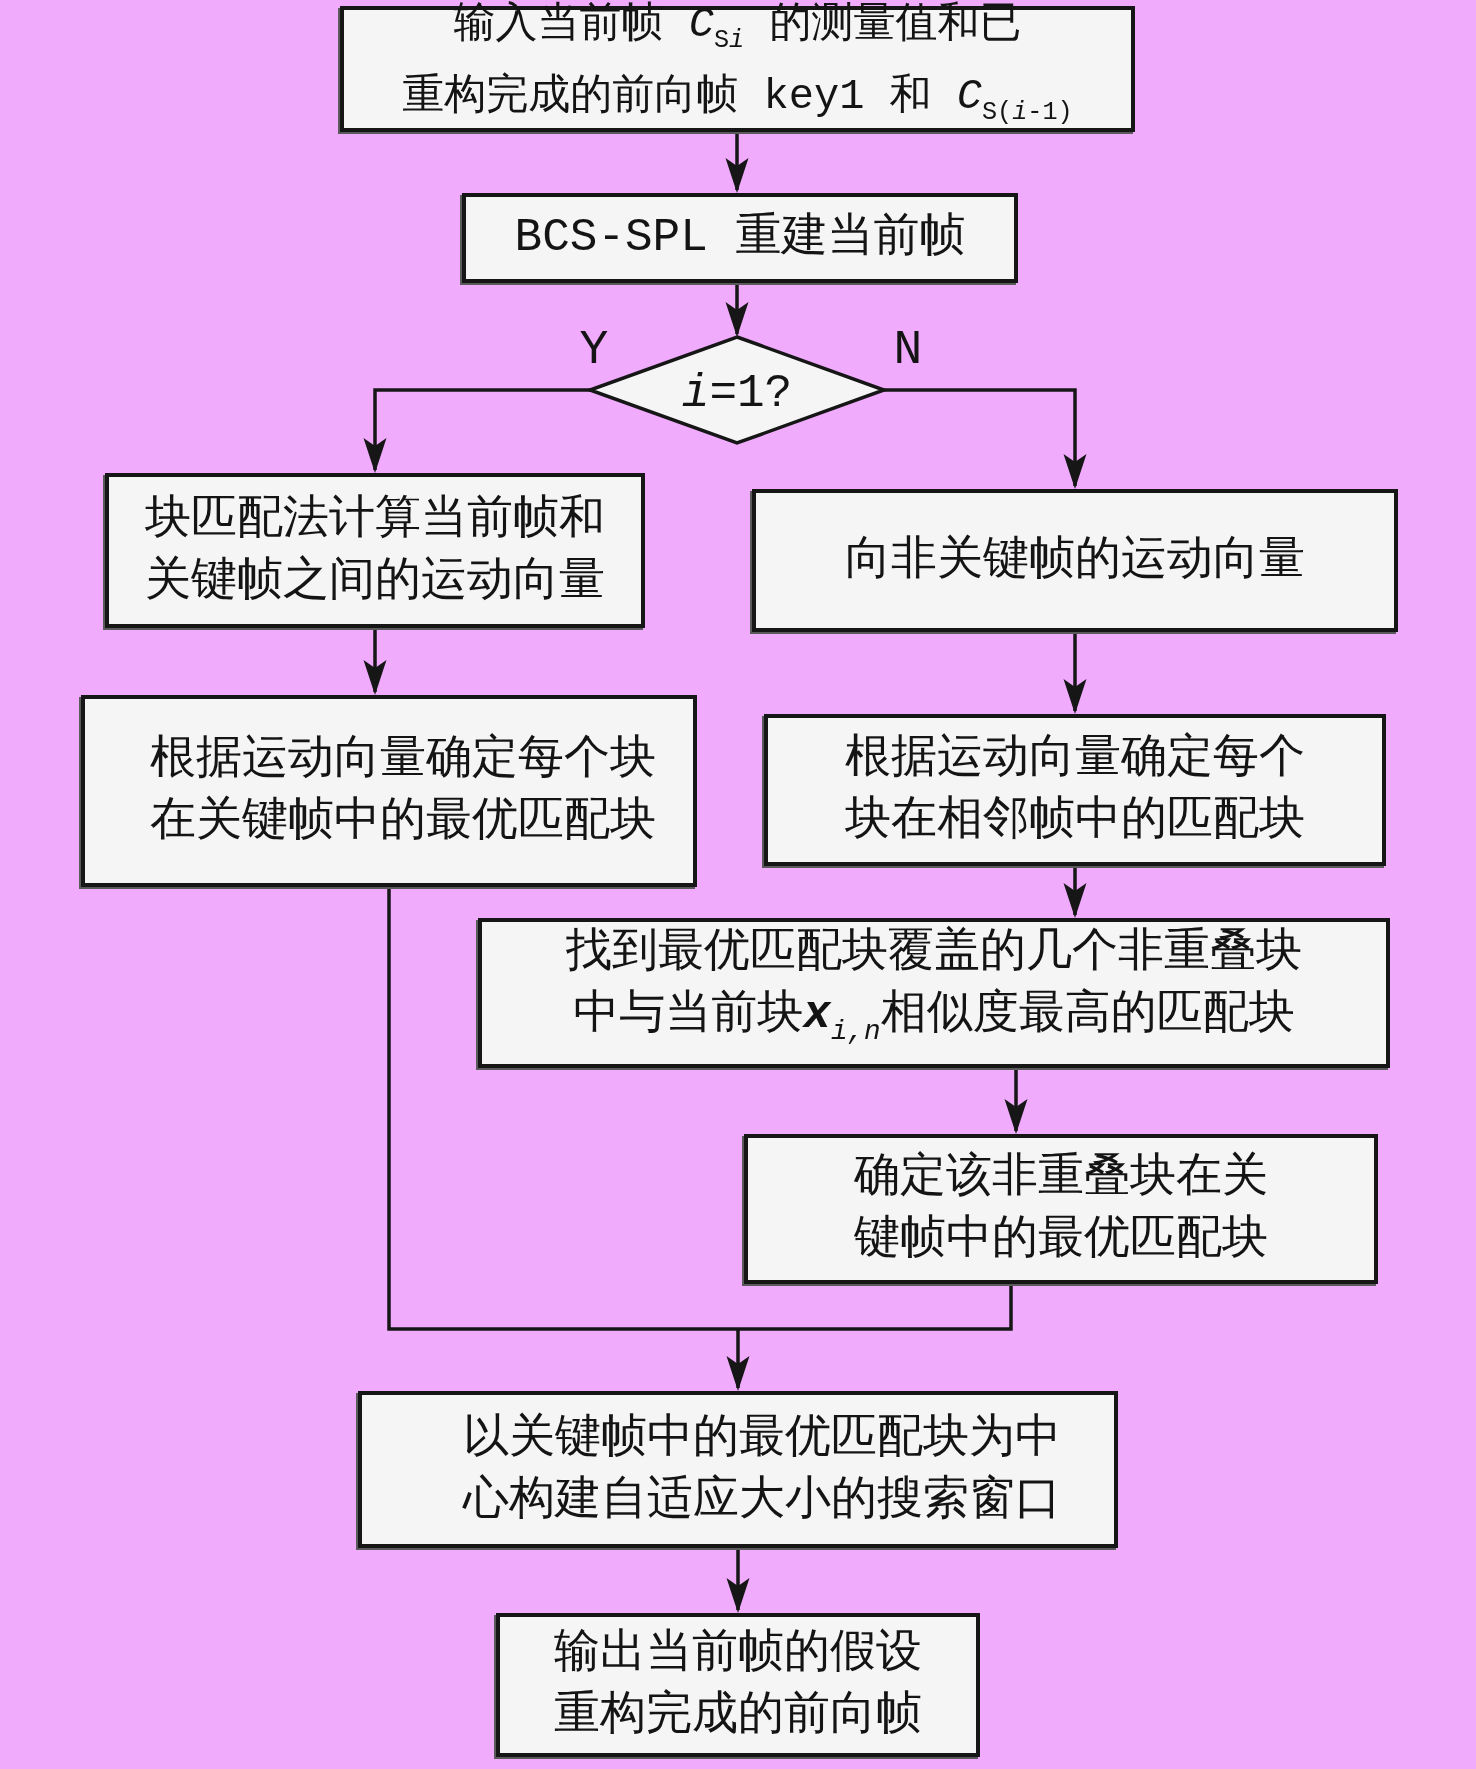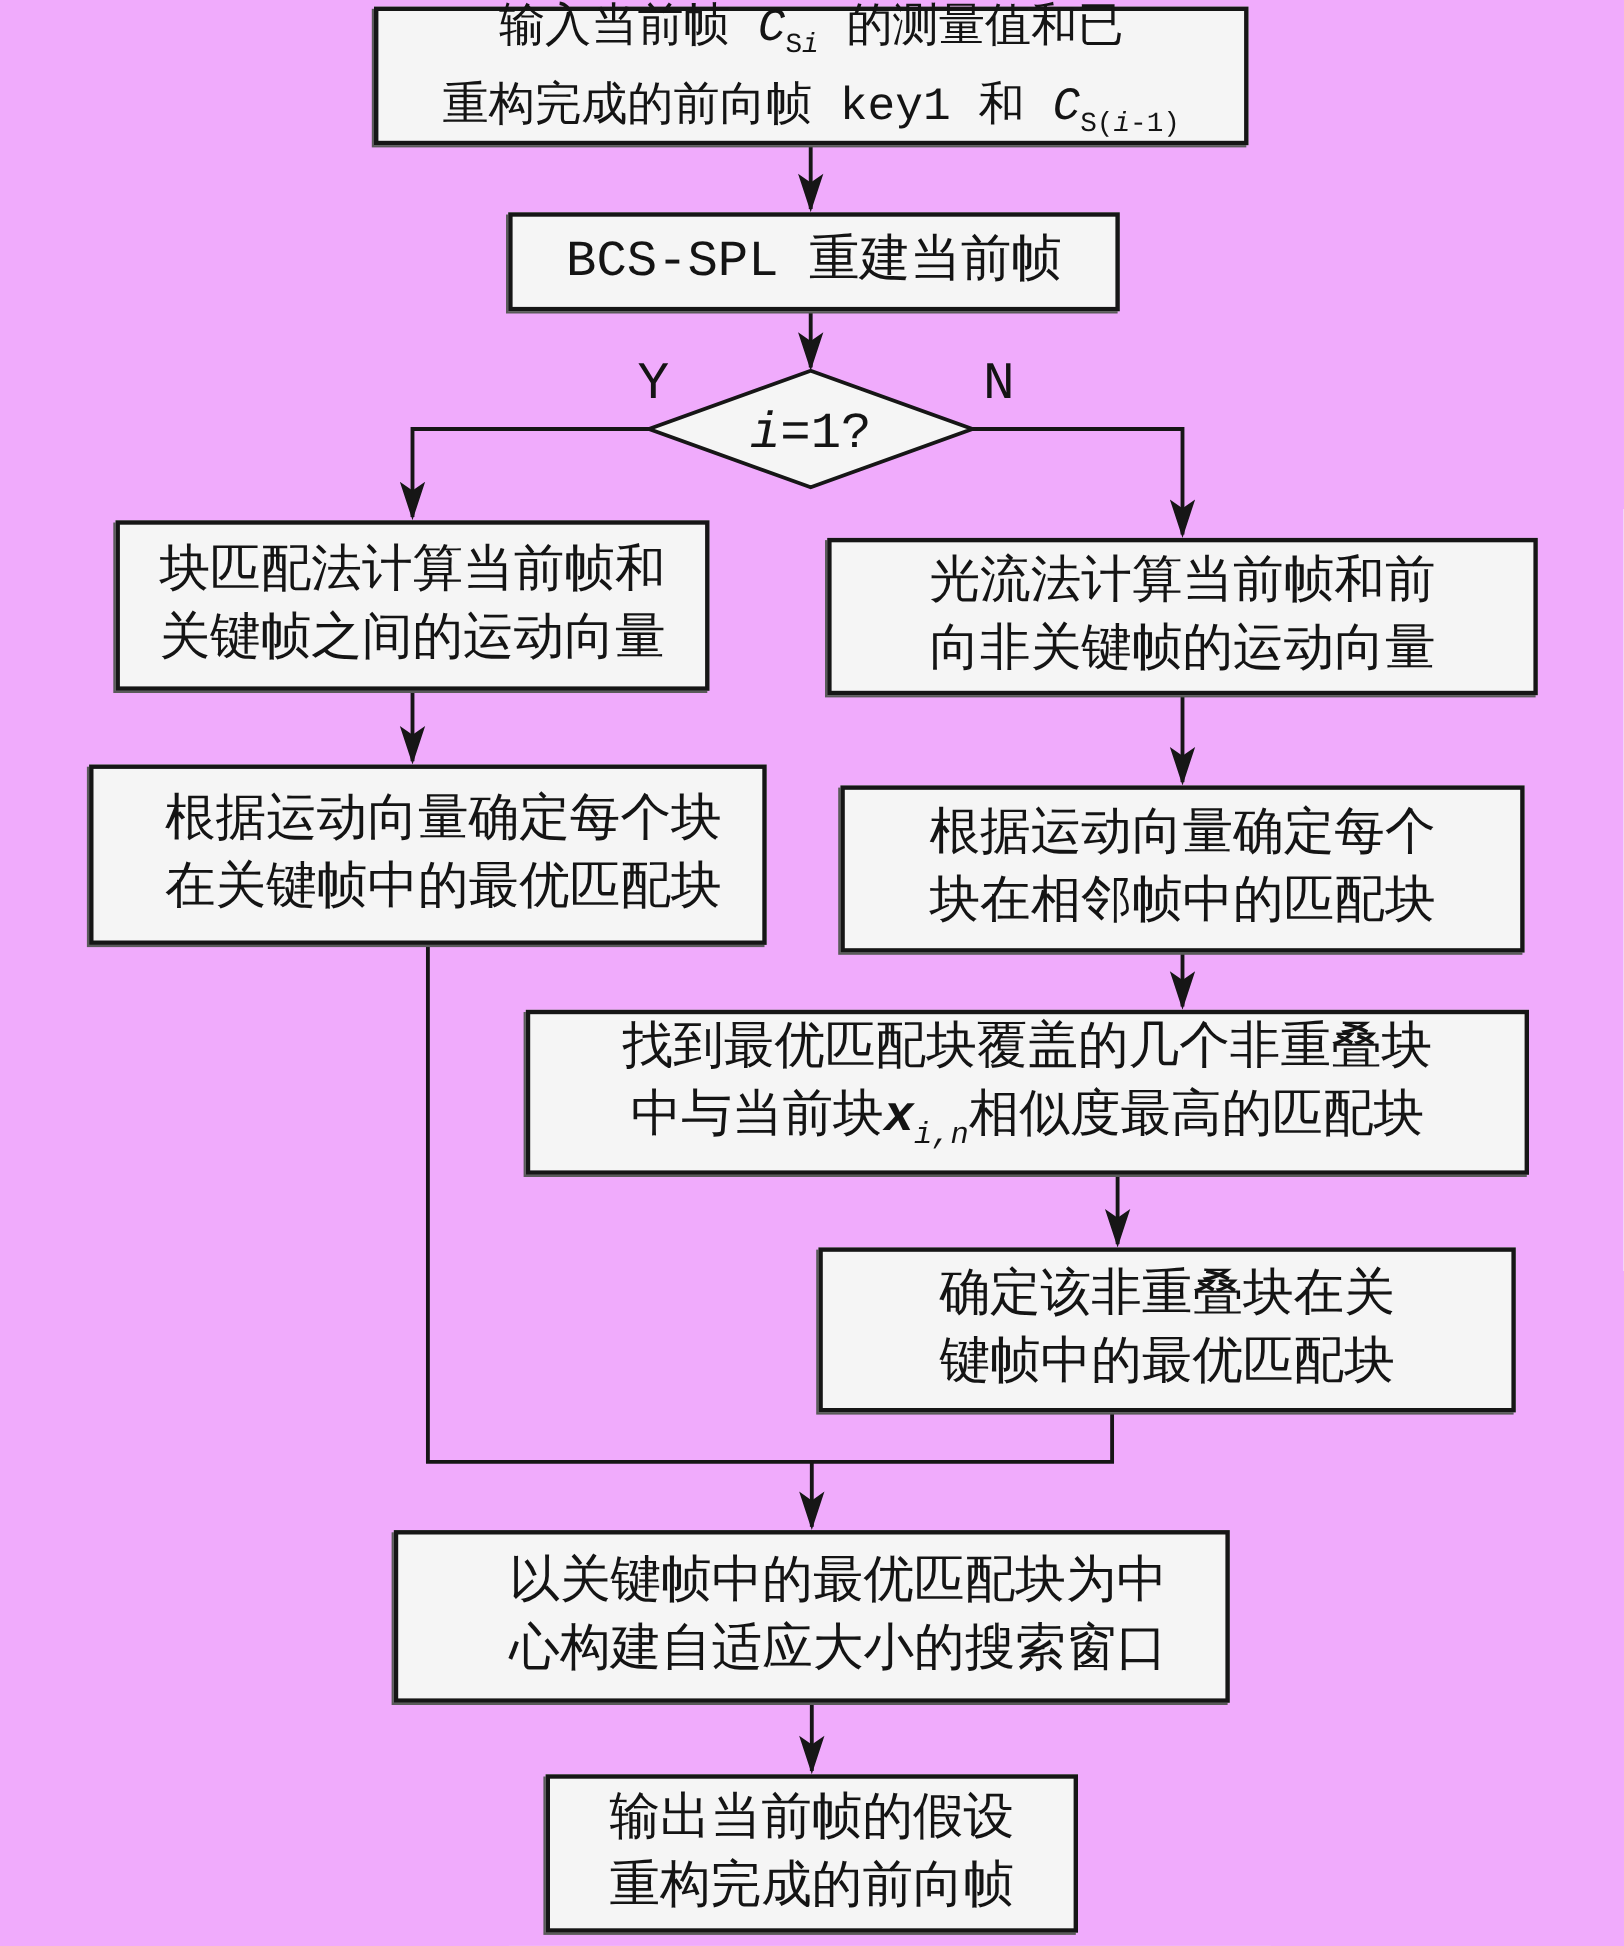--- a/index.html
+++ b/index.html
@@ -19,21 +19,21 @@
   }
   .node .line{white-space:nowrap;}
   .seg-i{font-style:italic;}
   .seg-bi{font-style:italic;font-weight:bold;}
   .seg-sub{font-size:0.6em;vertical-align:-0.45em;}
   .seg-subi{font-size:0.6em;vertical-align:-0.45em;font-style:italic;}
   .floating{position:absolute;transform:translate(-50%,-50%);white-space:nowrap;}
   #n-input{left:340px;top:6px;width:795px;height:126px;font-size:42px;line-height:56px;}
   #n-bcs{left:462px;top:193px;width:556px;height:90px;}
   #n-l1{left:105px;top:473px;width:540px;height:155px;}
-  #n-l2{left:81px;top:695px;width:616px;height:164px;padding-left:28px;}
+  #n-l2{left:81px;top:695px;width:616px;height:192px;padding-left:28px;}
   #n-r1{left:752px;top:489px;width:646px;height:143px;}
   #n-r2{left:764px;top:714px;width:622px;height:152px;}
   #n-wide{left:478px;top:918px;width:912px;height:150px;}
   #n-det{left:744px;top:1134px;width:634px;height:150px;}
   #n-search{left:358px;top:1391px;width:760px;height:157px;padding-left:48px;}
   #n-out{left:496px;top:1613px;width:484px;height:144px;}
   #lbl-diamond{left:737px;top:394px;font-size:46px;}
   #lbl-yes{left:594px;top:350px;font-size:48px;}
   #lbl-no{left:908px;top:350px;font-size:48px;}
 </style>
@@ -83,21 +83,20 @@
   <div class="floating" id="lbl-diamond"><span class="seg-i">i</span><span>=1?</span></div>
   <div class="floating" id="lbl-yes">Y</div>
   <div class="floating" id="lbl-no">N</div>
 
   <div class="node" id="n-l1">
     <div class="line"><span>块匹配法计算当前帧和</span></div>
     <div class="line"><span>关键帧之间的运动向量</span></div>
   </div>
 
   <div class="node" id="n-r1">
-    <div class="line"><span>光流法计算当前帧和前</span></div>
     <div class="line"><span>向非关键帧的运动向量</span></div>
   </div>
 
   <div class="node" id="n-l2">
     <div class="line"><span>根据运动向量确定每个块</span></div>
     <div class="line"><span>在关键帧中的最优匹配块</span></div>
   </div>
 
   <div class="node" id="n-r2">
     <div class="line"><span>根据运动向量确定每个</span></div>

